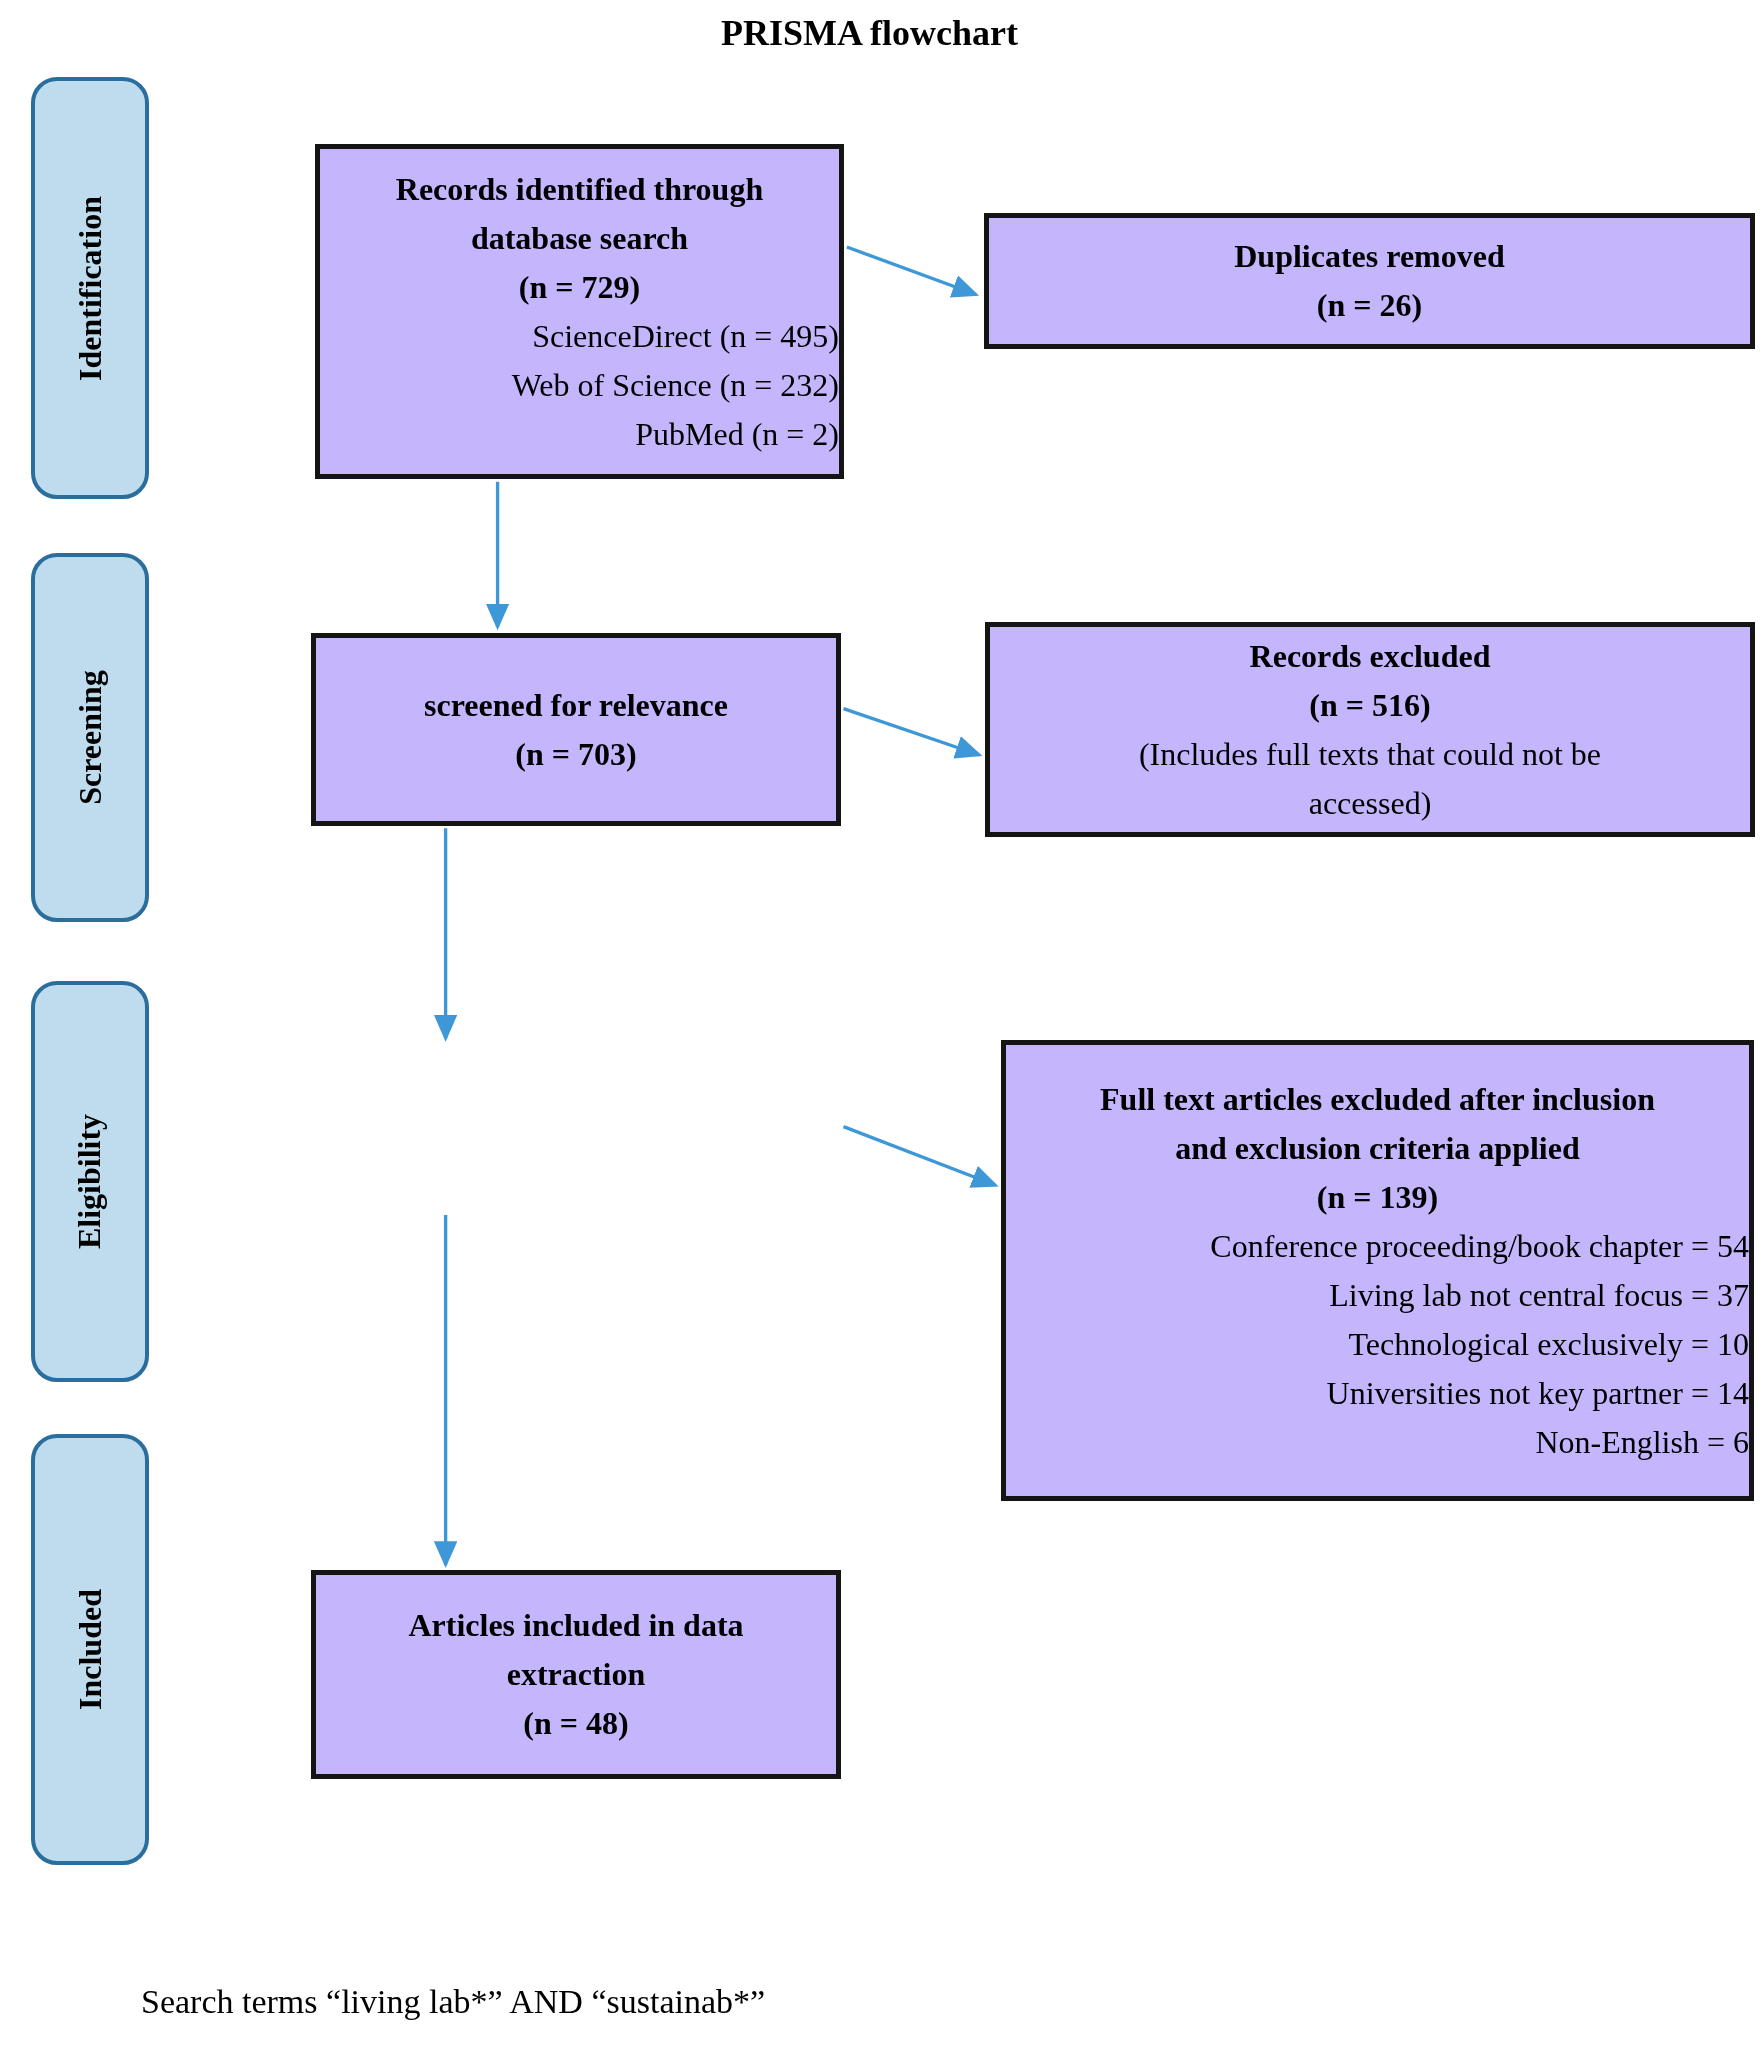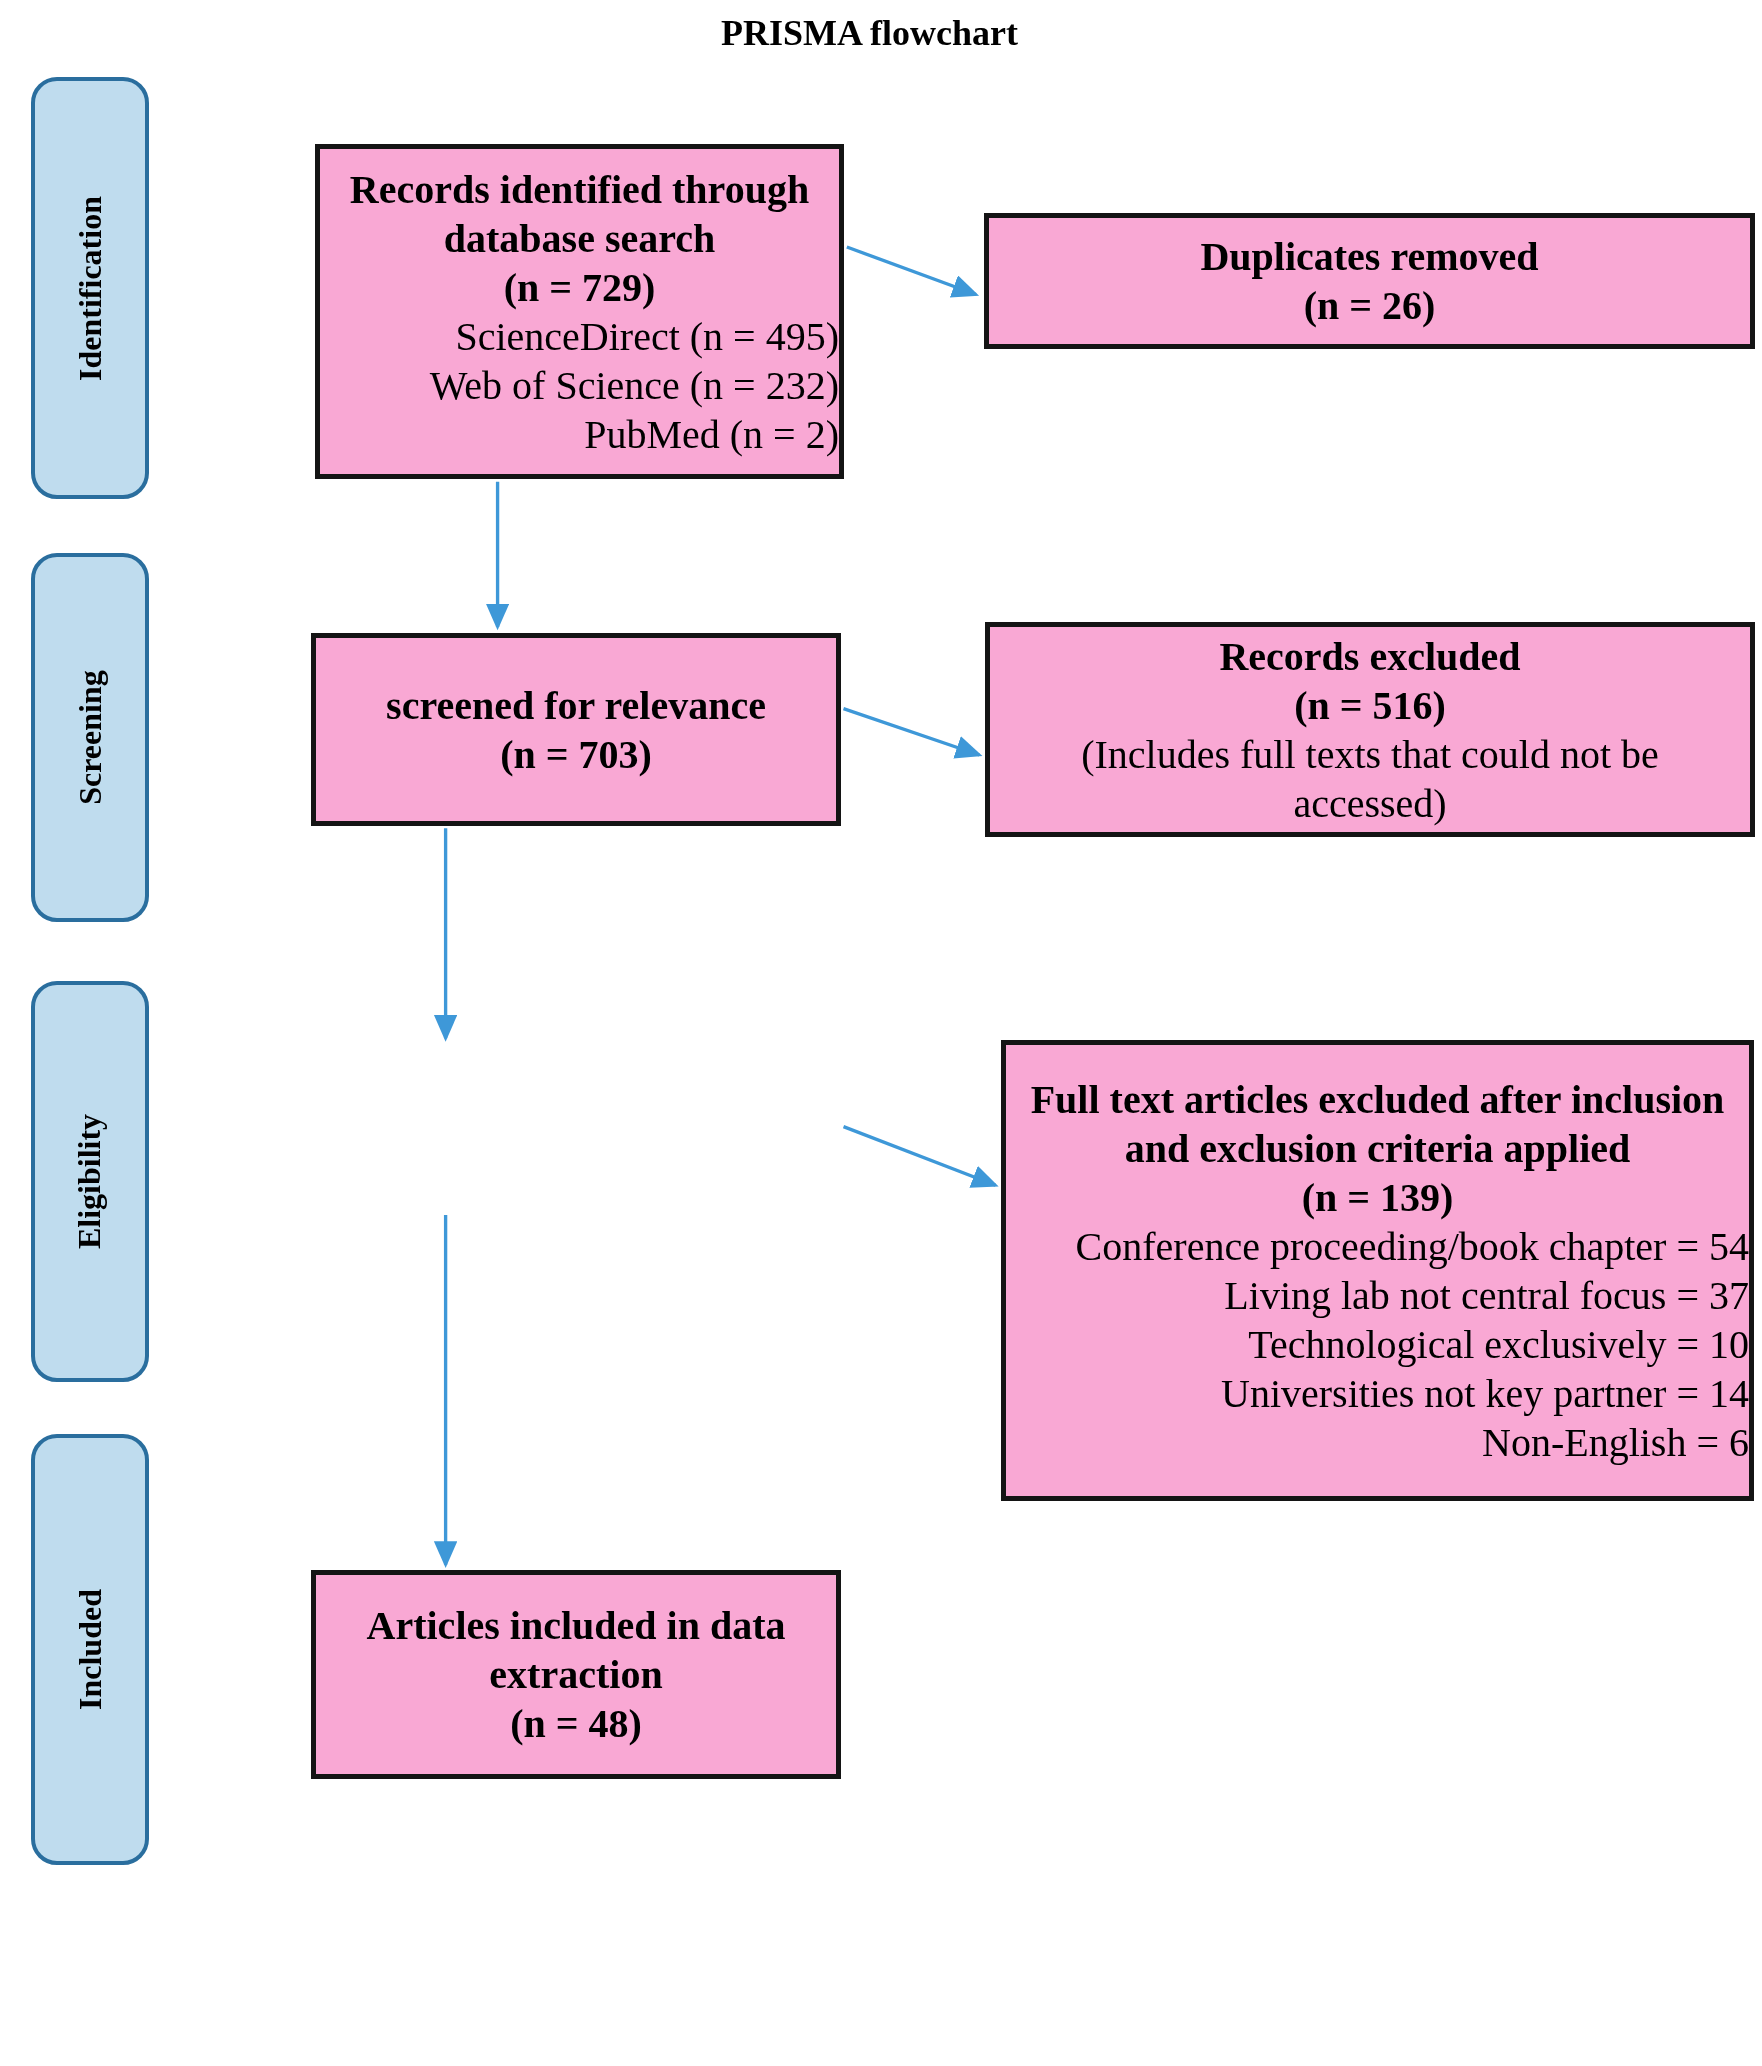--- a/index.html
+++ b/index.html
@@ -26,25 +26,25 @@
     border-radius:26px;
     box-sizing:border-box;
     display:flex;align-items:center;justify-content:center;
   }
   .stage span{
     transform:rotate(-90deg);
     white-space:nowrap;
     font-weight:bold;font-size:32px;
   }
   .box{
-    position:absolute;background:#f9a8d4;
+    position:absolute;background:#c4b5fd;
     border:5px solid var(--box-border);
     box-sizing:border-box;
     display:flex;flex-direction:column;justify-content:center;
-    text-align:center;font-size:40px;line-height:49px;
+    text-align:center;font-size:32px;line-height:49px;
   }
   .bl{font-weight:bold;}
   .left-details .dl{text-align:right;padding-left:17px;}
   .box-fulltext-excluded.left-details .dl{padding-left:7.8px;}
   .footnote{
     position:absolute;left:141px;top:1983px;
     font-size:34px;white-space:nowrap;
   }
   svg.overlay{position:absolute;left:0;top:0;pointer-events:none;}
   svg.overlay line{stroke:var(--arrow);stroke-width:6;}
@@ -121,15 +121,16 @@
       </marker>
     </defs>
     <line x1="1515" y1="442" x2="1746" y2="527" marker-end="url(#ah)"></line>
     <line x1="890" y1="862" x2="890" y2="1122" marker-end="url(#ah)"></line>
     <line x1="1509" y1="1268" x2="1752" y2="1351" marker-end="url(#ah)"></line>
     <line x1="797" y1="1482" x2="797" y2="1858" marker-end="url(#ah)"></line>
     <line x1="1509" y1="2016" x2="1781" y2="2121" marker-end="url(#ah)"></line>
     <line x1="797" y1="2174" x2="797" y2="2800" marker-end="url(#ah)"></line>
   </svg>
 
+  <div class="footnote">Search terms “living lab*” AND “sustainab*”</div>
 
 </div>
 
 
 </body></html>

